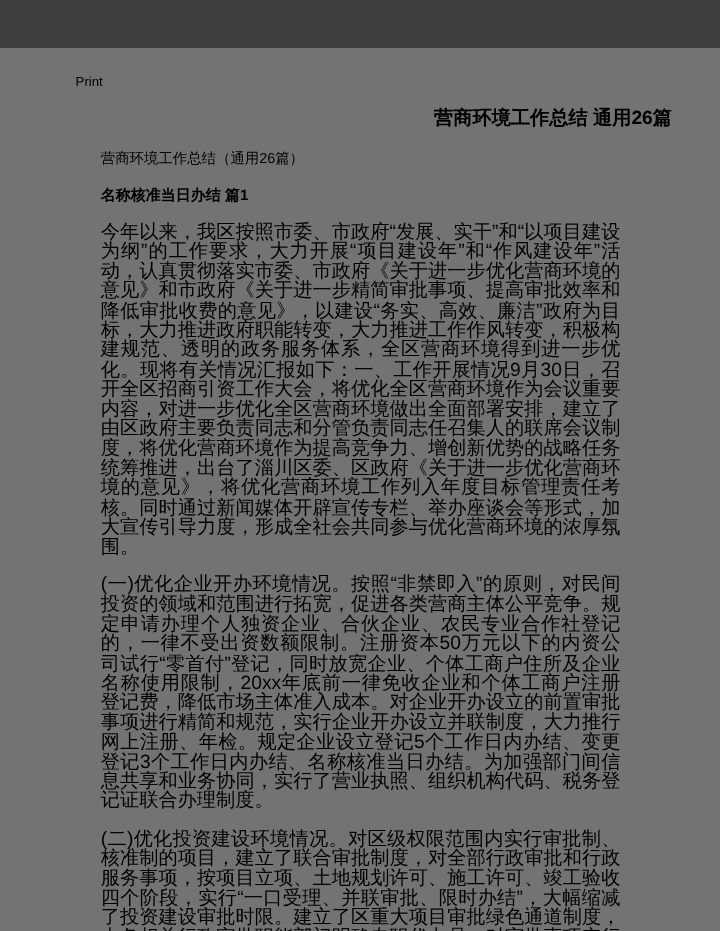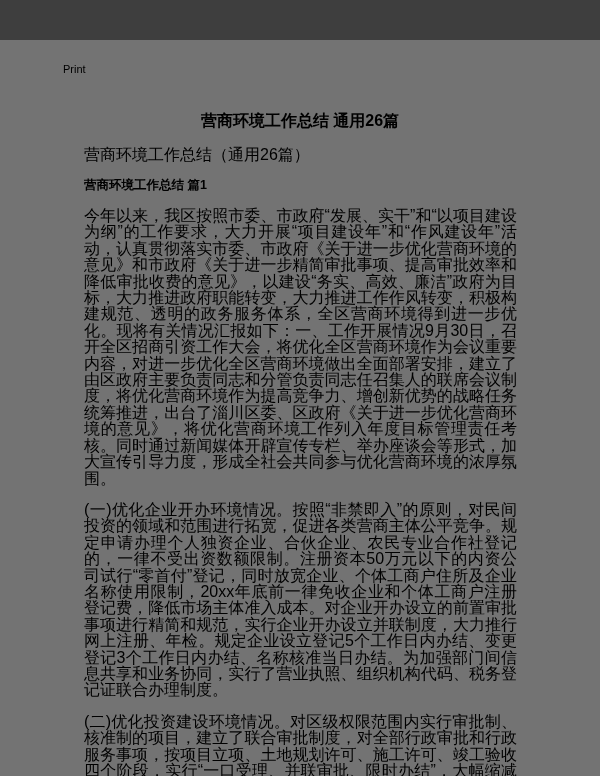--- a/index.html
+++ b/index.html
@@ -24,29 +24,29 @@
   }
   .print-link {
     display: inline-block;
     margin: 23px 0 0 63px;
     font-size: 11px;
     line-height: 13px;
     color: #000000;
     cursor: pointer;
   }
   .doc-title {
-    margin: 34px 40px 0 40px;
-    text-align: center;
+    margin: 12px 40px 0 40px;
+    text-align: right;
     font-size: 16px;
     line-height: 19px;
     font-weight: bold;
   }
   .doc-subtitle {
     margin: 17px 83px 0 84px;
-    font-size: 16px;
+    font-size: 12px;
     line-height: 15px;
   }
   .section-heading {
     margin: 15px 83px 0 84px;
     font-size: 12.5px;
     line-height: 16px;
     font-weight: bold;
   }
   .body-text p {
     margin: 15px 83px 0 84px;
@@ -61,20 +61,20 @@
 
 <div class="viewport">
   <div class="topbar"></div>
 
   <div class="print-link">Print</div>
 
   <h1 class="doc-title">营商环境工作总结 通用26篇</h1>
 
   <div class="doc-subtitle">营商环境工作总结（通用26篇）</div>
 
-  <div class="section-heading">营商环境工作总结 篇1</div>
+  <div class="section-heading">名称核准当日办结 篇1</div>
 
   <div class="body-text">
     <p>今年以来，我区按照市委、市政府“发展、实干”和“以项目建设为纲”的工作要求，大力开展“项目建设年”和“作风建设年”活动，认真贯彻落实市委、市政府《关于进一步优化营商环境的意见》和市政府《关于进一步精简审批事项、提高审批效率和降低审批收费的意见》，以建设“务实、高效、廉洁”政府为目标，大力推进政府职能转变，大力推进工作作风转变，积极构建规范、透明的政务服务体系，全区营商环境得到进一步优化。现将有关情况汇报如下：一、工作开展情况9月30日，召开全区招商引资工作大会，将优化全区营商环境作为会议重要内容，对进一步优化全区营商环境做出全面部署安排，建立了由区政府主要负责同志和分管负责同志任召集人的联席会议制度，将优化营商环境作为提高竞争力、增创新优势的战略任务统筹推进，出台了淄川区委、区政府《关于进一步优化营商环境的意见》，将优化营商环境工作列入年度目标管理责任考核。同时通过新闻媒体开辟宣传专栏、举办座谈会等形式，加大宣传引导力度，形成全社会共同参与优化营商环境的浓厚氛围。</p>
     <p>(一)优化企业开办环境情况。按照“非禁即入”的原则，对民间投资的领域和范围进行拓宽，促进各类营商主体公平竞争。规定申请办理个人独资企业、合伙企业、农民专业合作社登记的，一律不受出资数额限制。注册资本50万元以下的内资公司试行“零首付”登记，同时放宽企业、个体工商户住所及企业名称使用限制，20xx年底前一律免收企业和个体工商户注册登记费，降低市场主体准入成本。对企业开办设立的前置审批事项进行精简和规范，实行企业开办设立并联制度，大力推行网上注册、年检。规定企业设立登记5个工作日内办结、变更登记3个工作日内办结、名称核准当日办结。为加强部门间信息共享和业务协同，实行了营业执照、组织机构代码、税务登记证联合办理制度。</p>
     <p>(二)优化投资建设环境情况。对区级权限范围内实行审批制、核准制的项目，建立了联合审批制度，对全部行政审批和行政服务事项，按项目立项、土地规划许可、施工许可、竣工验收四个阶段，实行“一口受理、并联审批、限时办结”，大幅缩减了投资建设审批时限。建立了区重大项目审批绿色通道制度，由各相关行政审批职能部门明确专职代办员，对审批事项实行全程代办、公开代办、高效代办、无偿代办。制定了建设类项目收费标准，并进行了全面清查。对区重大项目用地实行“点供”政策，优先保障重点项目建设用地，由区政府统一调控、统筹协调解决。符合独立选址要求和土地“点供”条件的重点项目，使用了省下达给我区的指标或通过盘活存量土地、城乡增减挂钩等政策予以保障。同时将项目列入我省重点项目的环境容量、用地土地指标予以倾斜，及时协调水、电、气等基础设施配套者，优先保证。</p>
   </div>
 </div>
 
 </body></html>

